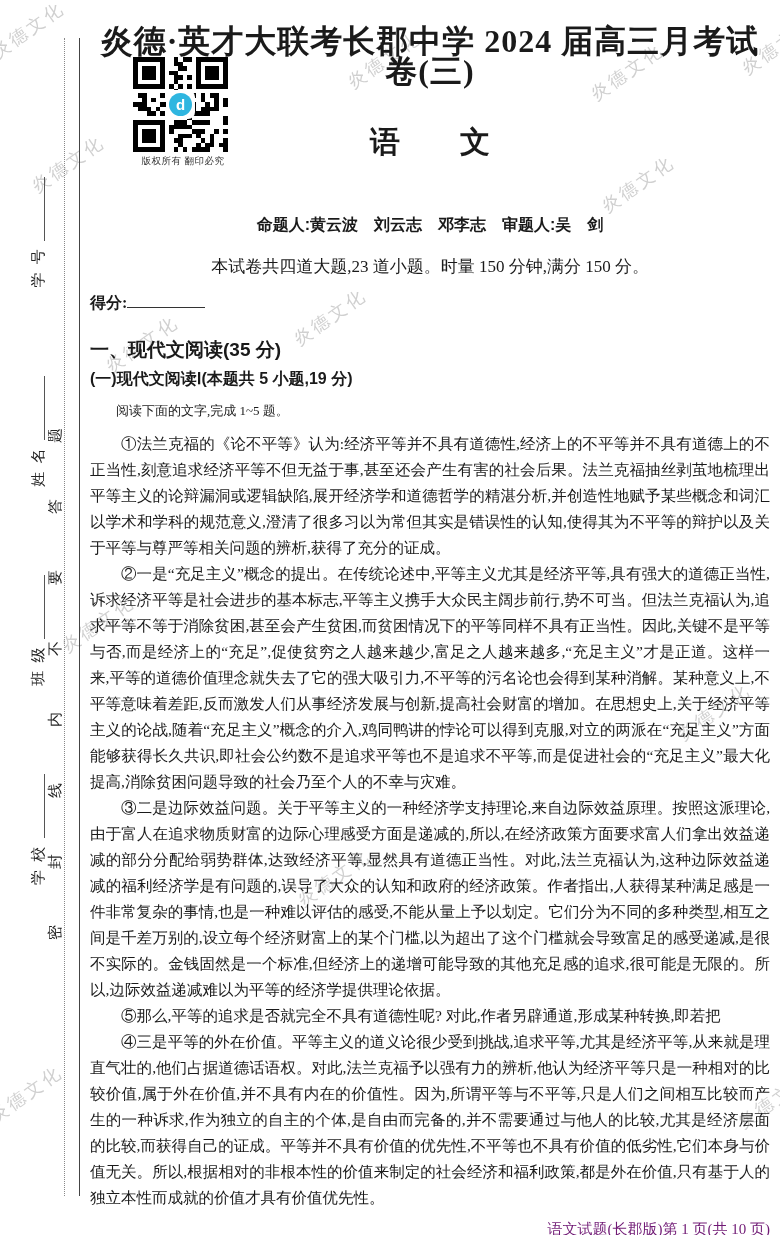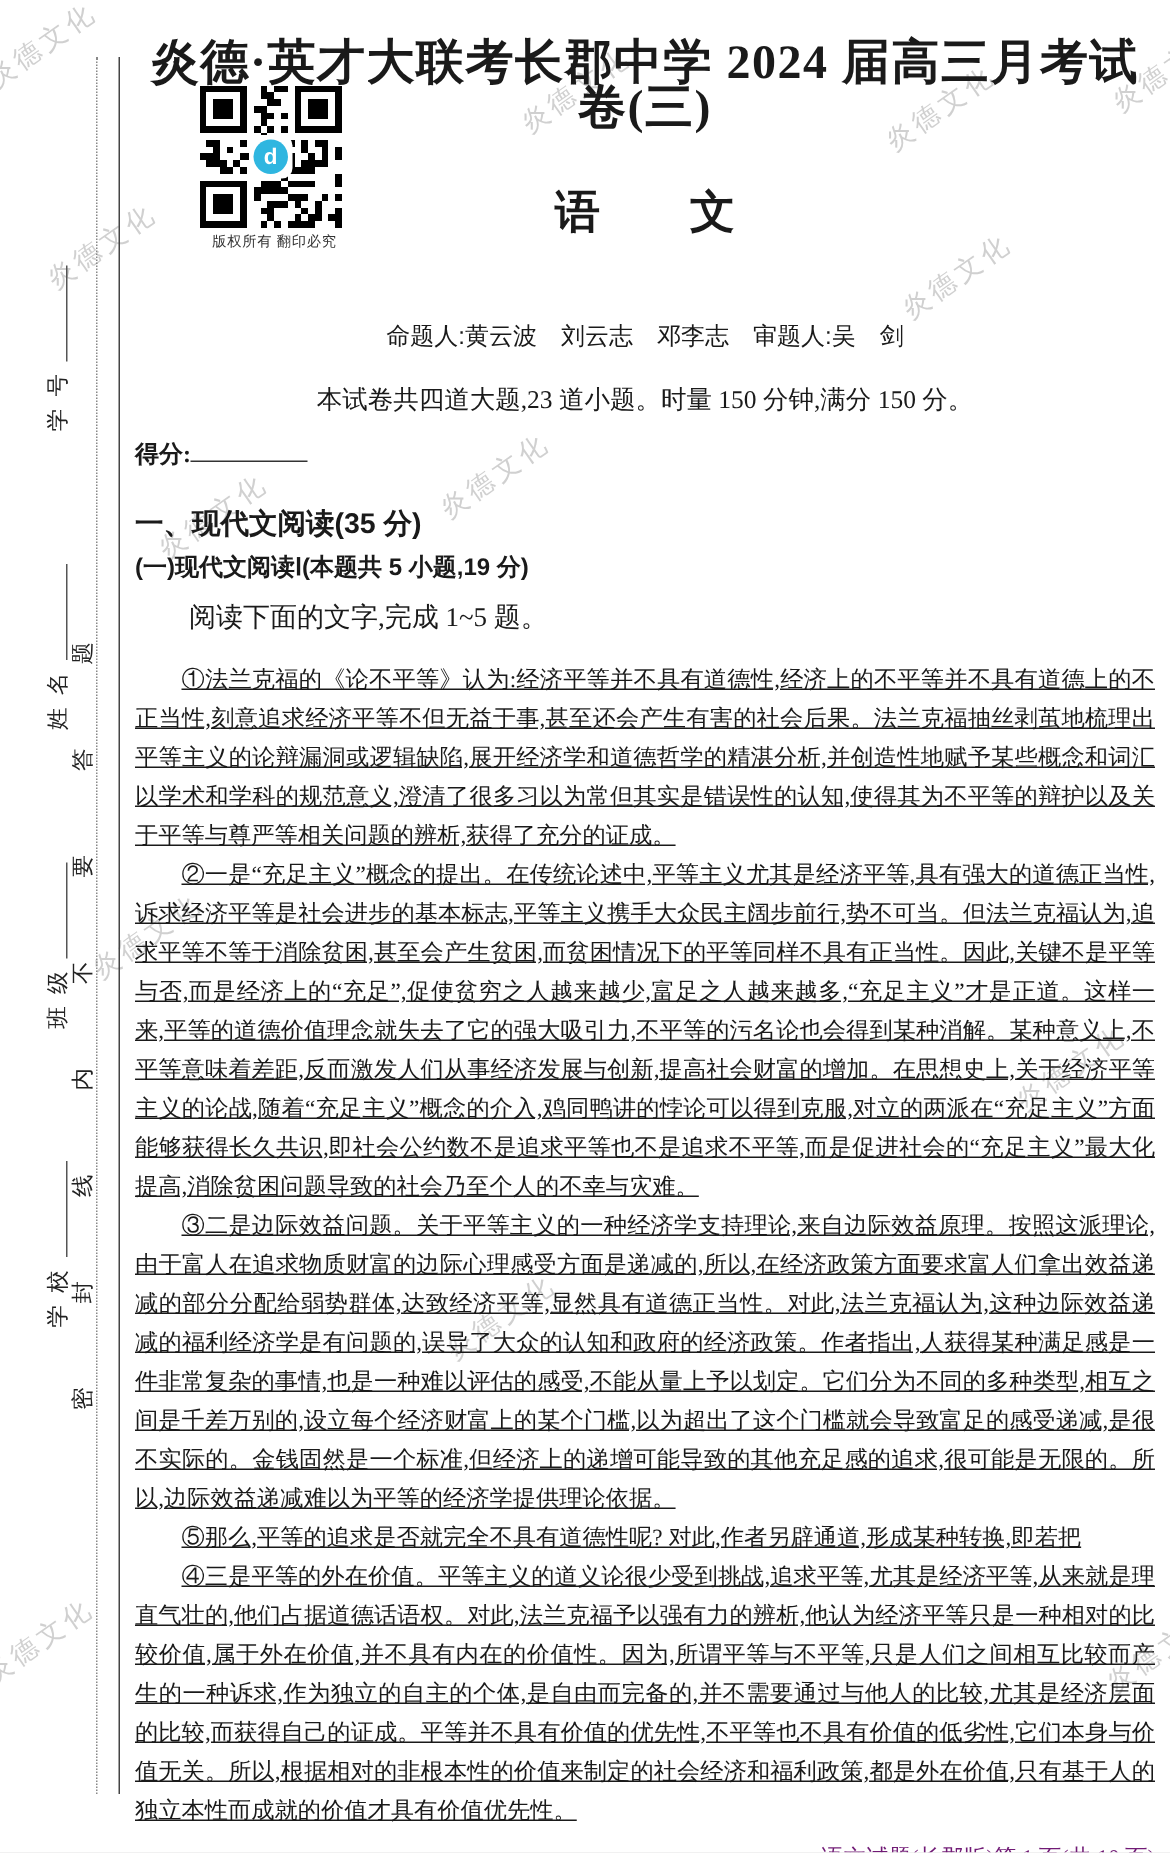--- a/index.html
+++ b/index.html
@@ -72,39 +72,39 @@
     font-family:"Liberation Sans", sans-serif;
     font-weight:bold;font-size:15px;color:#fff;
   }
   .qr-caption{
     margin-top:3px;width:100px;text-align:center;
     font-size:9.5px;color:#333;letter-spacing:0.5px;
     font-family:"Liberation Sans", sans-serif;white-space:nowrap;
   }
   .authors{
     margin-top:52px;text-align:center;
-    font-size:16px;line-height:22px;font-weight:normal;
+    font-size:16px;line-height:22px;font-weight:bold;
     font-family:"Liberation Sans", sans-serif;
   }
   .exam-info{margin-top:20px;text-align:center;font-size:17px;line-height:21px;}
   .score-row{margin-top:16px;height:22px;text-align:left;padding-right:16px;font-size:16px;font-weight:bold;}
   .score-blank{
     display:inline-block;width:78px;height:14px;
     border-bottom:1px solid #333;vertical-align:baseline;
   }
   .section-heading{
     margin-top:24px;font-size:19px;line-height:22px;font-weight:bold;
     font-family:"Liberation Sans", sans-serif;
   }
   .subsection-heading{
     margin-top:7px;font-size:16px;line-height:22px;font-weight:bold;
     font-family:"Liberation Sans", sans-serif;
   }
-  .instruction{margin-top:9px;font-size:18px;line-height:24px;text-indent:2em;}
-  .body-text{margin-top:18px;text-decoration:underline;}
+  .instruction{margin-top:9px;font-size:13px;line-height:24px;text-indent:2em;}
+  .body-text{margin-top:8px;}
   .body-text p{
     margin:0;font-size:15.5px;line-height:26px;
     text-align:justify;text-indent:2em;
   }
   .page-footer{
     margin-top:8px;text-align:right;
     font-size:15px;line-height:20px;color:#701a75;
   }
 </style>
 </head>

